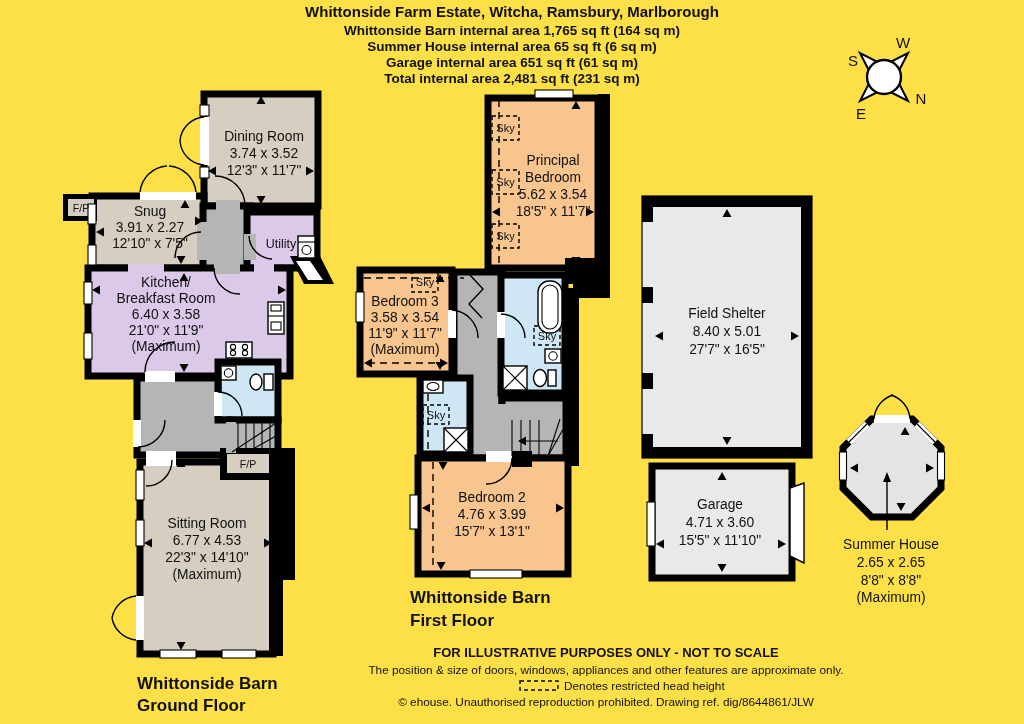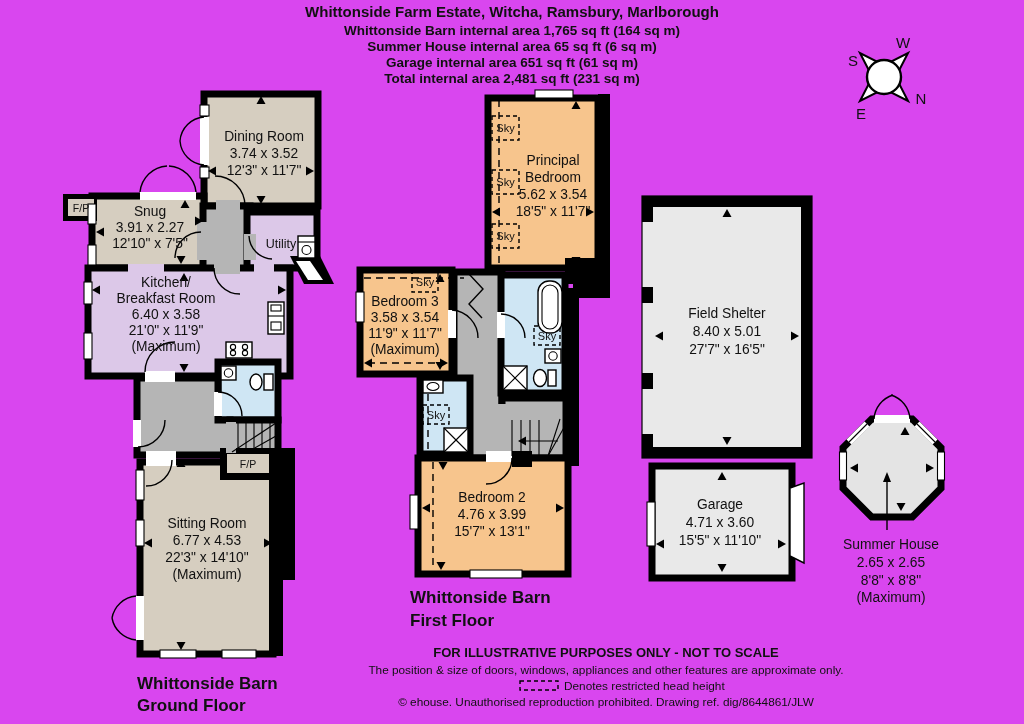--- a/index.html
+++ b/index.html
@@ -1,16 +1,16 @@
 <!DOCTYPE html>
 <html style="--wall: #000000; --reception: #d6cec0; --kitchen: #dcc8e8; --bedroom: #f7c58d; --bathroom: #cfe6f4; --hall: #b5b5b5; --outbuilding: #e9e9e9;"><head>
 <meta charset="utf-8">
 <style>
   html,body{margin:0;padding:0;background:#fff;}
-  .page{width:1024px;height:724px;position:relative;background:#d946ef;overflow:hidden;}
+  .page{width:1024px;height:724px;position:relative;background:#fde047;overflow:hidden;}
   svg text{font-family:"Liberation Sans",sans-serif;fill:#111;}
   .lbl{font-size:13.8px;text-anchor:middle;}
   .sm{font-size:12.5px;text-anchor:middle;}
   .tiny{font-size:10.5px;text-anchor:middle;}
   .sky{font-size:11px;text-anchor:middle;}
   .cap{font-size:17px;font-weight:bold;}
   .t1{font-size:15px;font-weight:bold;text-anchor:middle;}
   .t2{font-size:13.5px;font-weight:bold;text-anchor:middle;}
   .f1{font-size:13px;font-weight:bold;text-anchor:middle;}
   .f2{font-size:11.8px;text-anchor:middle;}

